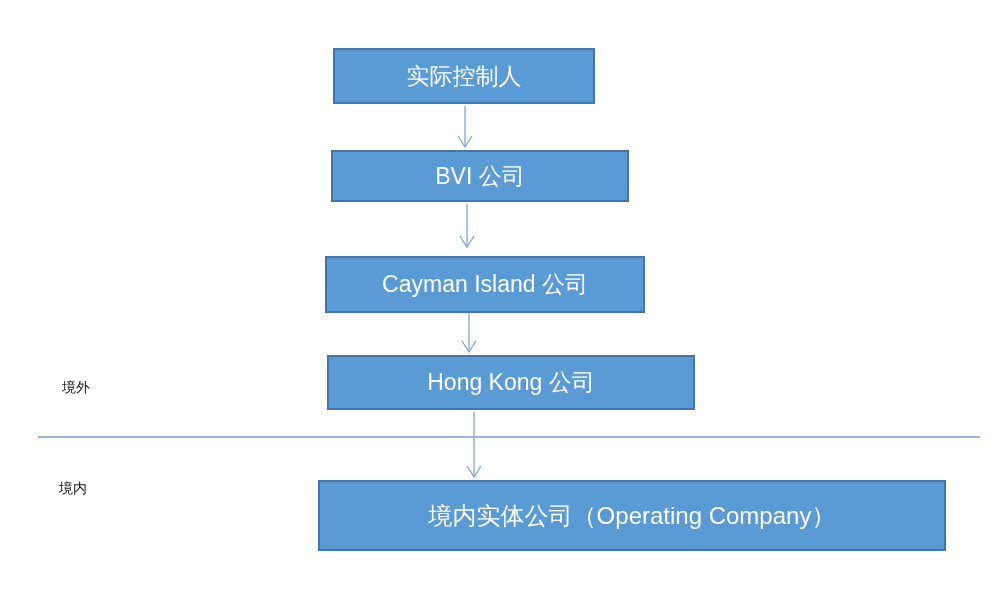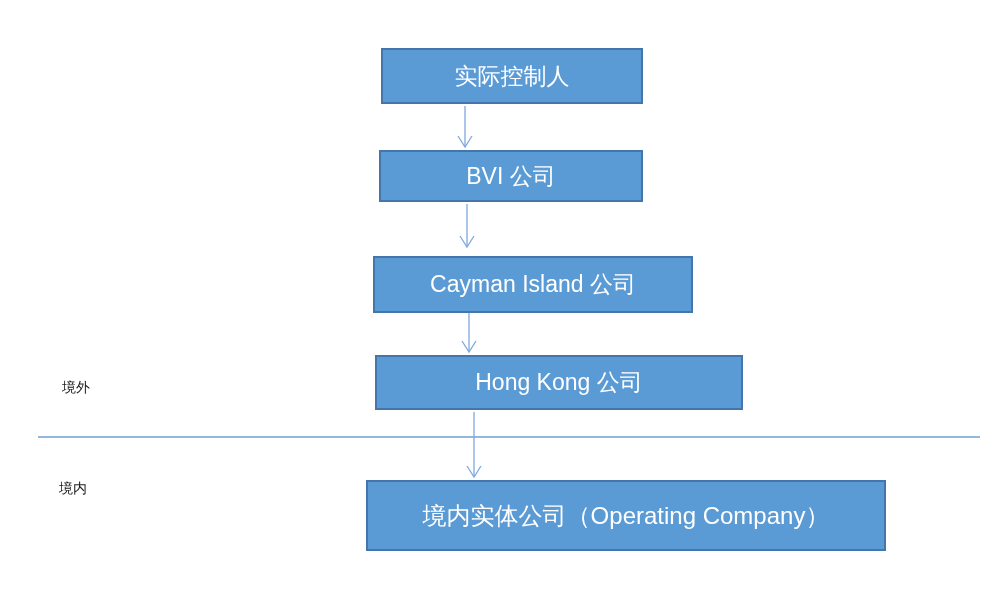--- a/index.html
+++ b/index.html
@@ -40,27 +40,26 @@
     position: absolute;
     background: var(--node-fill, #5b9bd5);
     border: 2px solid var(--node-border, #4576a9);
     color: var(--node-text, #ffffff);
     display: flex;
     align-items: center;
     justify-content: center;
     text-align: center;
     box-sizing: border-box;
     font-size: 23px;
-    margin-left: 48px;
   }
   .node-1 { left: 333px; top:  48px; width: 262px; height: 56px; }
-  .node-2 { left: 331px; top: 150px; width: 264px; height: 52px; }
+  .node-2 { left: 331px; top: 150px; width: 298px; height: 52px; }
   .node-3 { left: 325px; top: 256px; width: 320px; height: 57px; }
   .node-4 { left: 327px; top: 355px; width: 368px; height: 55px; }
-  .node-5 { left: 318px; top: 480px; width: 520px; height: 71px; font-size: 24px; }
+  .node-5 { left: 318px; top: 480px; width: 628px; height: 71px; font-size: 24px; }
   .region-label {
     position: absolute;
     color: var(--region-text, #1a1a1a);
     font-size: 14px;
     line-height: 22px;
   }
   .region-offshore { left: 62px; top: 376px; }
   .region-onshore  { left: 59px; top: 477px; }
 </style>
 </head>

